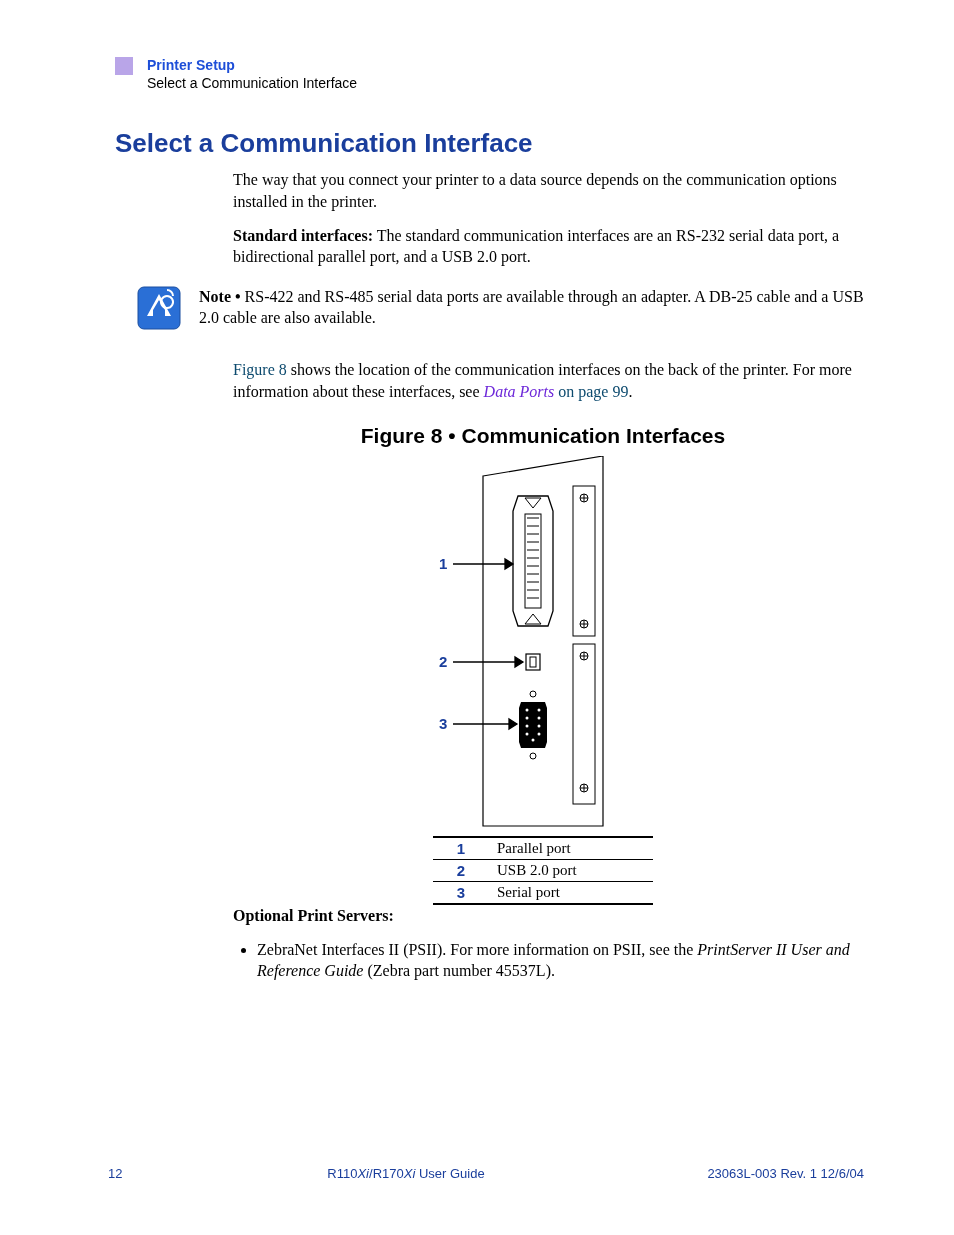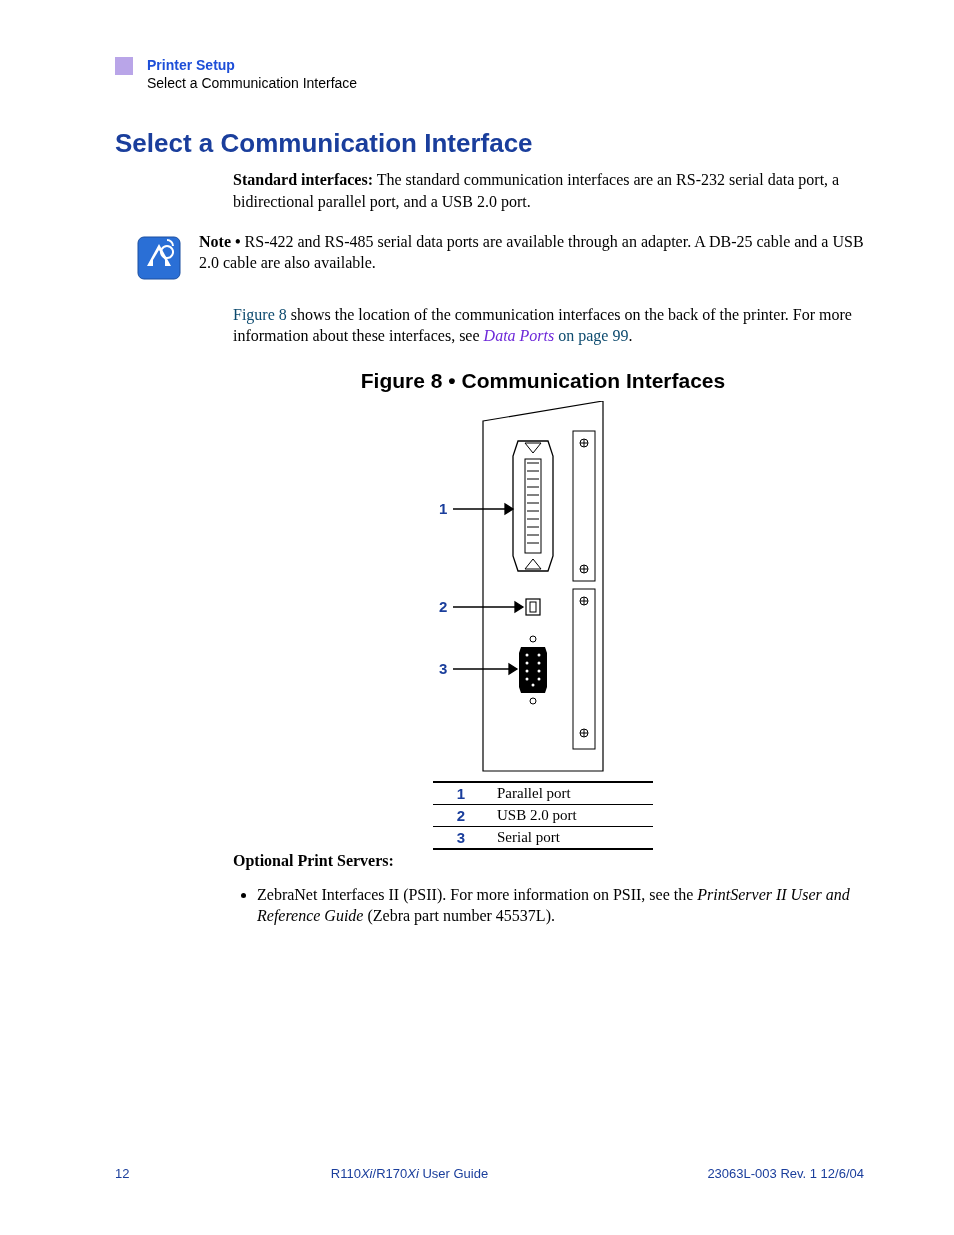--- a/index.html
+++ b/index.html
@@ -51,21 +51,21 @@
     margin: 0 0 10px 0;
     font-weight: bold;
   }
   .body-block {
     margin-left: 118px;
     width: 620px;
   }
   p { margin: 0 0 12px 0; line-height: 1.35; }
   .note-row {
     display: flex;
-    align-items: center;
+    align-items: flex-start;
     margin: 18px 0 18px 0;
   }
   .note-icon {
     width: 44px; height: 44px; flex: 0 0 44px;
     margin-right: 18px;
     margin-left: 22px;
   }
   .note-text { flex: 1; }
   .link { color: #6d28d9; font-style: italic; }
   .link2 { color: #0c4a6e; }
@@ -96,21 +96,21 @@
     font-weight: bold;
     color: #1a3e9c;
     width: 40px;
   }
   .subhead { font-weight: bold; margin-top: 0; }
   ul.ports { margin: 4px 0 0 0; padding-left: 24px; }
   ul.ports li { margin-bottom: 4px; line-height:1.35; }
   .footer {
     position: absolute;
     bottom: 54px;
-    left: 115px;
+    left: 108px;
     right: 90px;
     font-family: Arial, Helvetica, sans-serif;
     font-size: 13px;
     color: #1a3e9c;
     display: flex;
     justify-content: flex-end;
   }
   .footer-center { text-align: center; flex:1; }
   .footer-left { width: 60px; text-align:left;}
   .footer-right { width: 220px; text-align:right;}
@@ -131,20 +131,21 @@
     <div class="purple-box"></div>
     <div class="hdr-texts">
       <div class="hdr-title">Printer Setup</div>
       <div class="hdr-sub">Select a Communication Interface</div>
     </div>
   </div>
 
   <h1 class="section">Select a Communication Interface</h1>
 
   <div class="body-block">
+    <p>The way that you connect your printer to a data source depends on the communication options installed in the printer.</p>
     <p>
       <b>Standard interfaces:</b><span> The standard communication interfaces are an RS-232 serial data port, a bidirectional parallel port, and a USB 2.0 port.</span>
     </p>
   </div>
 
   <div class="note-row">
     <div class="note-icon">
       <svg width="44" height="44" viewBox="0 0 44 44">
         <rect x="1" y="1" width="42" height="42" rx="6" fill="#2a6fd6" stroke="#1a4ea0" stroke-width="1"></rect>
         <path d="M10 30 L22 8 L34 30 L28 30 L28 24 L22 14 L16 24 L16 30 Z" fill="#fff"></path>

